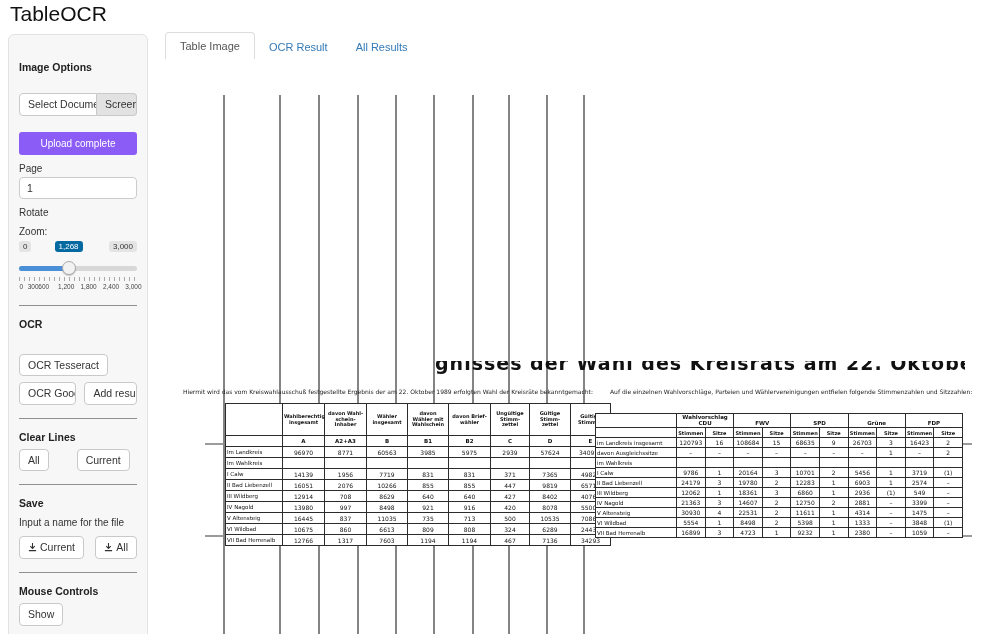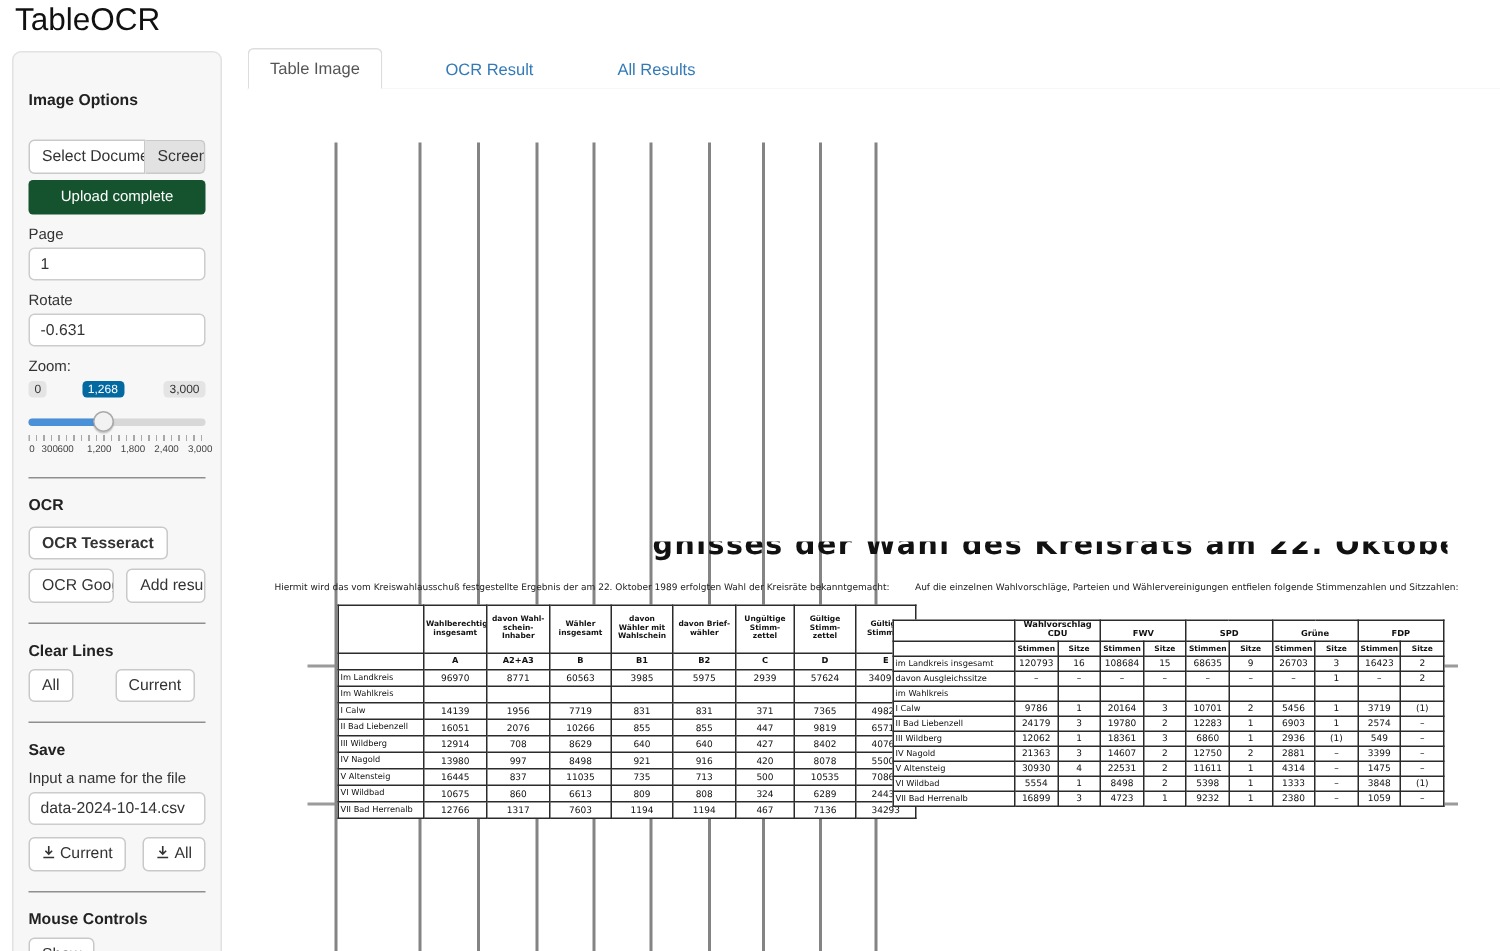--- a/index.html
+++ b/index.html
@@ -20,21 +20,21 @@
   .btn{
     background:#fff;border:1px solid #c9c9c9;border-radius:4px;color:#333;
     font-size:10.5px;font-family:inherit;padding:4px 8px;line-height:1.2;cursor:pointer;
     box-sizing:border-box;white-space:nowrap;overflow:hidden;
   }
   .btn-grp{display:flex;margin-top:20px;}
   .btn-grp .btn{border-radius:0;}
   .btn-grp .btn:first-child{border-radius:4px 0 0 4px;flex:0 0 78px;}
   .btn-grp .btn:last-child{border-radius:0 4px 4px 0;flex:1;background:#e2e2e2;border-left:none;text-align:left;}
   .upload-bar{
-    margin-top:4px;background:#14532d;color:#fff;font-size:10px;text-align:center;
+    margin-top:16px;background:#8b5cf6;color:#fff;font-size:10px;text-align:center;
     border-radius:3px;padding:6px 0;width:100%;border:none;
   }
   .fld-label{font-size:10px;color:#333;margin:8px 0 3px 0;}
   .txt-input{
     width:100%;box-sizing:border-box;background:#fff;border:1px solid #ccc;border-radius:4px;
     font-size:10.5px;font-family:inherit;color:#333;padding:4px 7px;
   }
   .zoom-row{position:relative;height:15px;margin-top:4px;}
   .badge{font-size:8px;border-radius:3px;padding:1px 4px;background:#e4e4e4;color:#333;position:absolute;top:0;}
   .badge.min{left:0;}
@@ -51,21 +51,21 @@
   .ruler{position:relative;height:4px;margin-top:2px;
     background-image:repeating-linear-gradient(to right,#a8a8a8 0 1px,transparent 1px 5px);}
   .tick-labels{position:relative;height:9px;margin-top:2px;}
   .tick-labels span{position:absolute;top:0;font-size:6.5px;color:#444;transform:translateX(-50%);}
   .row2{display:flex;gap:8px;margin-top:6px;}
   .save-btns{display:flex;justify-content:space-between;margin-top:8px;}
   .icon-btn svg{vertical-align:-1px;margin-right:3px;}
   
   .tabbar{
     position:absolute;left:165px;top:33px;right:0;height:27px;
-    border-bottom:1px solid #ddd;display:flex;align-items:flex-end;box-sizing:border-box;gap:28px;
+    border-bottom:1px solid #ddd;display:flex;align-items:flex-end;box-sizing:border-box;
   }
   .tab{font-size:11px;padding:7px 14px;margin-bottom:-1px;cursor:pointer;}
   .tab.active{
     background:#fff;border:1px solid #ddd;border-bottom:1px solid #fff;
     border-radius:4px 4px 0 0;color:#555;
   }
   .tab.link{color:#337ab7;}
   
   .canvas{position:absolute;left:165px;top:59px;width:835px;height:575px;background:#fff;overflow:hidden;}
   .vline{position:absolute;top:36px;height:539px;width:2px;background:#6e6e6e;opacity:.85;}
@@ -106,21 +106,20 @@
   <div class="btn-grp">
     <button class="btn">Select Document</button>
     <button class="btn">Screenshot</button>
   </div>
   <div class="upload-bar">Upload complete</div>
 
   <div class="fld-label">Page</div>
   <input class="txt-input" value="1" style="">
 
   <div class="fld-label">Rotate</div>
-  <input class="txt-input" value="-0.631" style="">
 
   <div class="fld-label">Zoom:</div>
   <div class="zoom-row">
     <span class="badge min">0</span>
     <span class="badge val">1,268</span>
     <span class="badge max">3,000</span>
   </div>
   <div class="slider">
     <div class="track"></div>
     <div class="fill" id="zoom-fill" style="width: 42%;"></div>
@@ -132,37 +131,36 @@
       <span style="left: 12%;">300</span>
       <span style="left: 21%;">600</span>
       <span style="left: 40%;">1,200</span>
       <span style="left: 59%;">1,800</span>
       <span style="left: 78%;">2,400</span>
       <span style="left: 97%;">3,000</span>
     </div>
 
   <hr class="sep">
   <div class="sec-head">OCR</div>
-  <button class="btn" style="margin-top:2px;font-weight:bold;">OCR Tesseract</button>
+  <button class="btn" style="margin-top:18px;">OCR Tesseract</button>
   <div class="row2">
     <button class="btn">OCR Google</button>
     <button class="btn">Add results</button>
   </div>
 
   <hr class="sep">
   <div class="sec-head">Clear Lines</div>
   <div class="row2" style="gap:28px;">
     <button class="btn">All</button>
     <button class="btn">Current</button>
   </div>
 
   <hr class="sep">
   <div class="sec-head">Save</div>
   <div class="fld-label">Input a name for the file</div>
-  <input class="txt-input" value="data-2024-10-14.csv" style="">
   <div class="save-btns">
     <button class="btn icon-btn"><svg width="9" height="9" viewBox="0 0 10 10">
           <path d="M5 0v6M2.5 3.5L5 6l2.5-2.5M1 8.5h8" stroke="#333" stroke-width="1.2" fill="none"></path>
         </svg><span>Current</span></button>
     <button class="btn icon-btn"><svg width="9" height="9" viewBox="0 0 10 10">
           <path d="M5 0v6M2.5 3.5L5 6l2.5-2.5M1 8.5h8" stroke="#333" stroke-width="1.2" fill="none"></path>
         </svg><span>All</span></button>
   </div>
 
   <hr class="sep">

